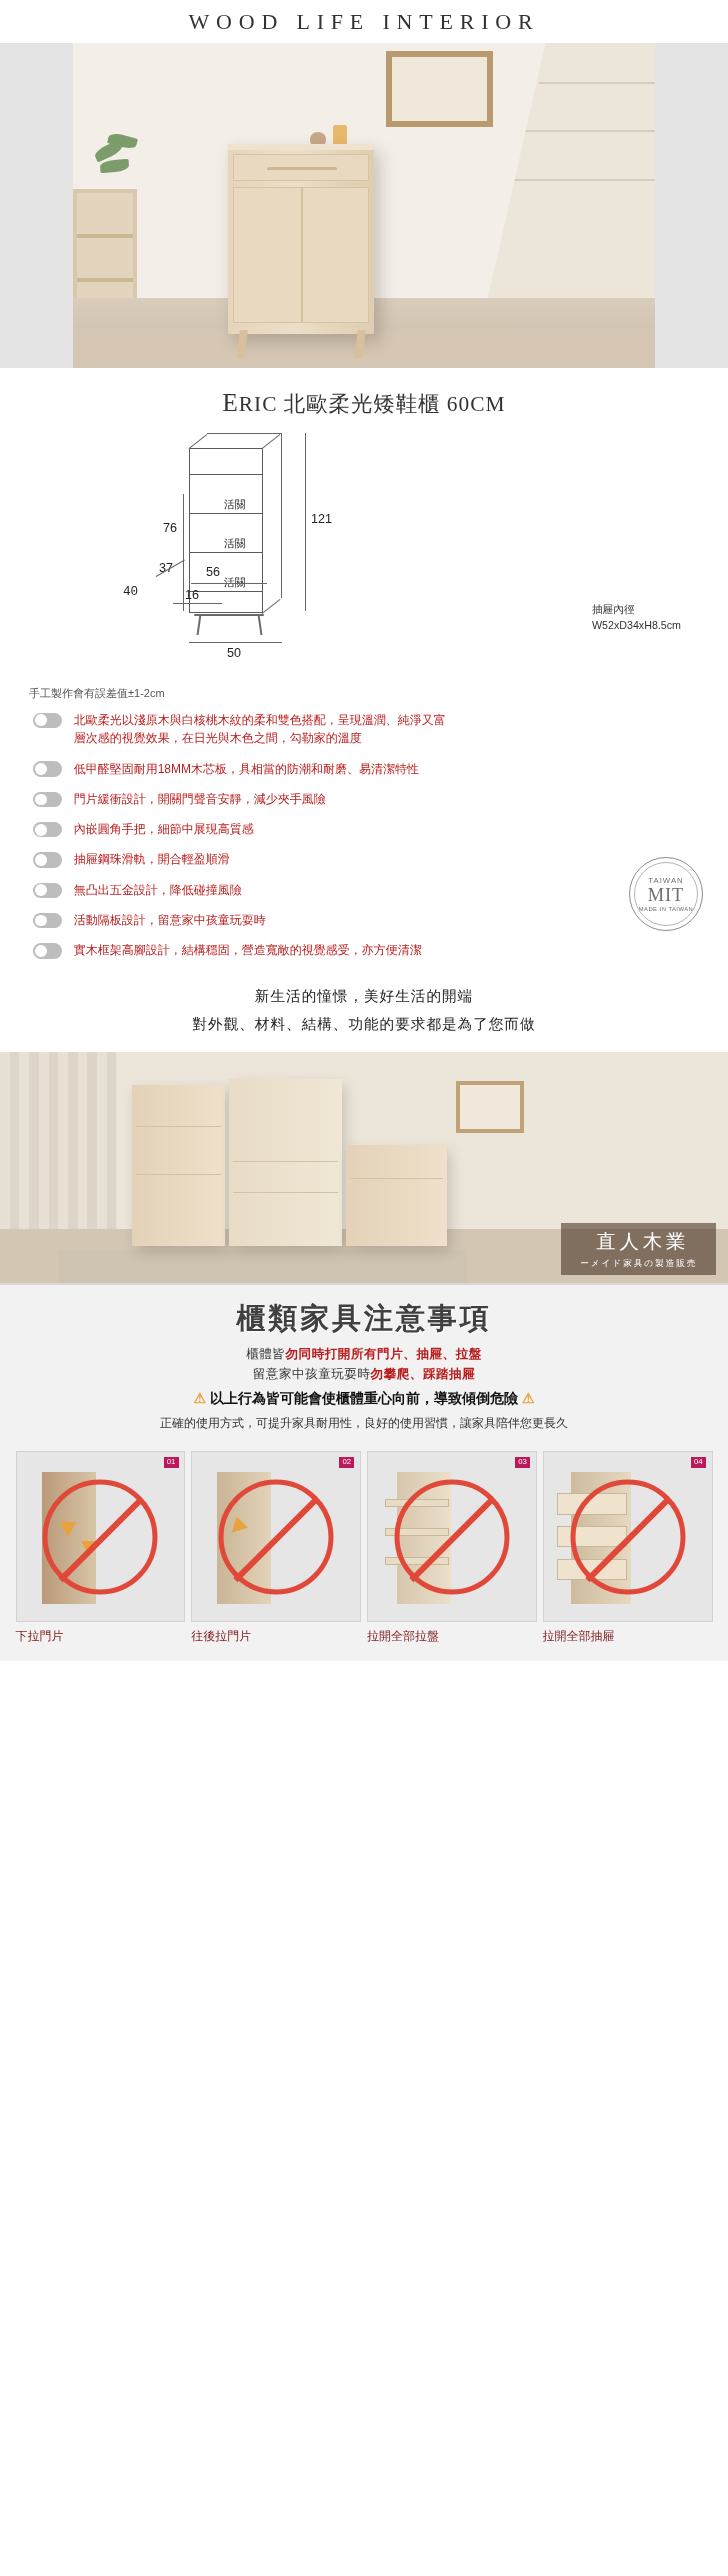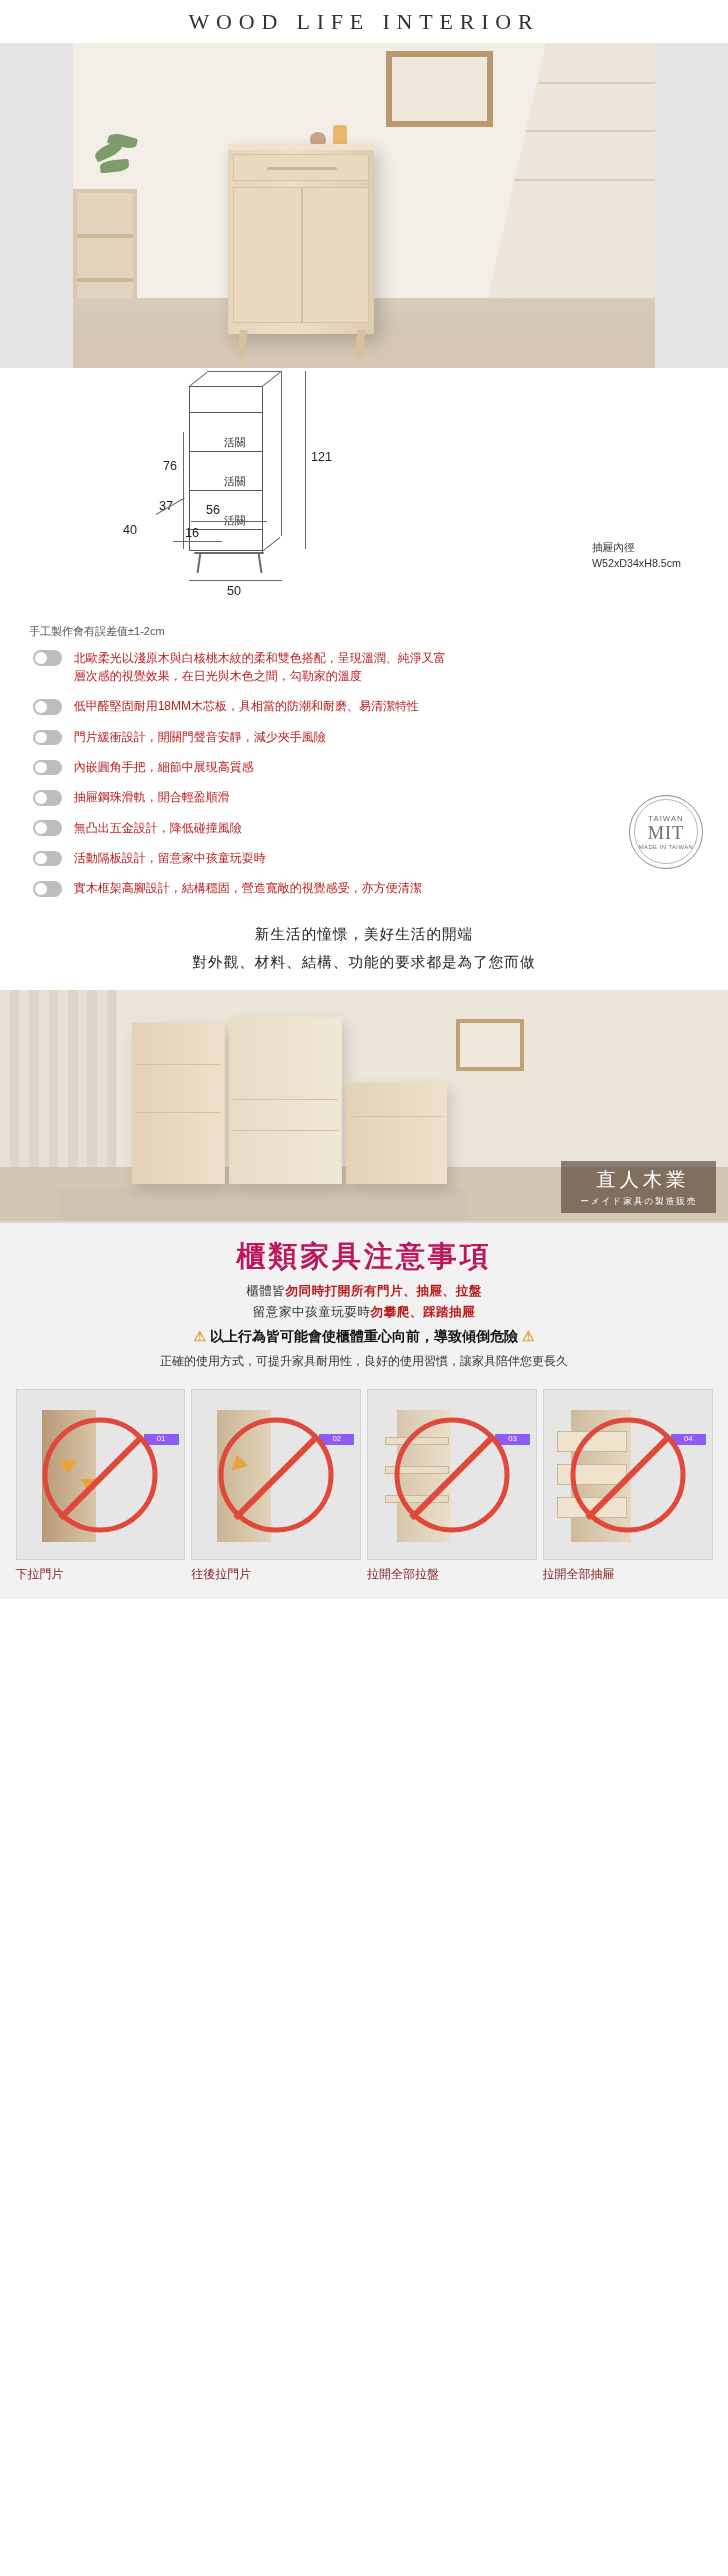--- a/index.html
+++ b/index.html
@@ -225,40 +225,40 @@
   
   .warn {
     background:#f2f2f2;
     border-top:2.9px solid #d8d8d8;
     padding:13.6px 0 9.7px;
     text-align:center;
   }
   .warn-title {
     font-family:"Liberation Serif", serif;
     font-size:29px; font-weight:bold;
-    color:#be185d;
+    color:#404040;
     letter-spacing:2.9px;
     text-shadow:1px 1px 0 #fff;
   }
   .warn-l1 { font-size:12.6px; color:#333; margin-top:6.8px; letter-spacing:0.5px; }
   .warn-l2 { font-size:12.6px; color:#333; margin-top:3.9px; letter-spacing:0.5px; }
   .warn-l3 { font-size:14px; color:#111; margin-top:6.8px; font-weight:bold; }
   .warn-l3 .tri { color:#e8a33d; }
   .warn-l4 { font-size:12px; color:#333; margin-top:6.8px; }
   .warn-l1 .red, .warn-l2 .red, .warn-l4 .red { color:#b91c1c; font-weight:bold; }
 
   .illus-row {
     display:flex; gap:5.8px; padding:9.7px 15.5px 0 15.5px; background:#f2f2f2;
   }
   .illus {
     flex:1; background:#e6e6e6; border:1px solid #d2d2d2; position:relative; height:171px;
   }
   .illus .numtag {
-    position:absolute; right:5.8px; top:4.9px; width:35px; height:10.7px; background:#8b5cf6; color:#fff;
-    font-size:7.8px; line-height:10.7px; text-align:center;margin-top:39px;
+    position:absolute; right:5.8px; top:4.9px; width:15px; height:10.7px; background:#be185d; color:#fff;
+    font-size:7.8px; line-height:10.7px; text-align:center;
   }
   .cab-i {
     position:absolute; left:25px; top:19.4px; width:54px; height:132px;
     background:linear-gradient(90deg,#cbb99d,#e0d2bb);
     border:1px solid #b6a display;
   }
   .noentry {
     position:absolute; left:50%; top:50%; transform:translate(-50%,-50%);
     width:115px; height:115px; border:5.8px solid #e0483a; border-radius:50%;
   }
@@ -315,20 +315,23 @@
         <div class="doors"></div>
       </div>
       <div class="legs">
         <div class="leg" style="left:9.7px"></div>
         <div class="leg" style="left:128px"></div>
       </div>
     </div>
     <div class="hero-right"></div>
   </div>
 
+  <div class="product-title">
+    <span class="big">E</span><span>RIC 北歐柔光矮鞋櫃 60CM</span>
+  </div>
 
   <div class="dim-wrap">
 
     <div class="dim-cab">
       <div class="row" style="top:25px;"></div>
       <div class="row" style="top:64px;"></div>
       <div class="row" style="top:103px;"></div>
       <div class="row" style="top:142px;"></div>
     </div>
 
@@ -348,21 +351,21 @@
 
     <div class="dim-line" style="left:175px;top:64px;width:1px;height:117px;"></div>
     <div class="dim-label" style="left:155px;top:91px;">76</div>
 
     <div class="dim-label" style="left:151px;top:131px;">37</div>
     <div class="dim-line" style="left:148px;top:146px;width:33px;height:1px;transform:rotate(-30deg);transform-origin:left center;"></div>
 
     <div class="dim-label" style="left:198px;top:135px;">56</div>
     <div class="dim-line" style="left:183px;top:153px;width:76px;height:1px;"></div>
 
-    <div class="dim-label" style="left:115px;top:155px;">40</div>
+    <div class="dim-label" style="left:115px;top:155px;font-family:Liberation Mono, monospace;">40</div>
 
     <div class="dim-label" style="left:177px;top:158px;">16</div>
     <div class="dim-line" style="left:165px;top:173px;width:49px;height:1px;"></div>
 
     <div class="dim-line" style="left:190px;top:184px;width:1.9px;height:21.4px;transform:skewX(-8deg);background:#6a6a6a;"></div>
     <div class="dim-line" style="left:251px;top:184px;width:1.9px;height:21.4px;transform:skewX(8deg);background:#6a6a6a;"></div>
     <div class="dim-line" style="left:186px;top:184px;width:70px;height:1.9px;background:#6a6a6a;border-radius:2.9px;"></div>
 
     <div class="dim-line" style="left:181px;top:212px;width:93px;height:1px;"></div>
     <div class="dim-label" style="left:219px;top:216px;">50</div>

